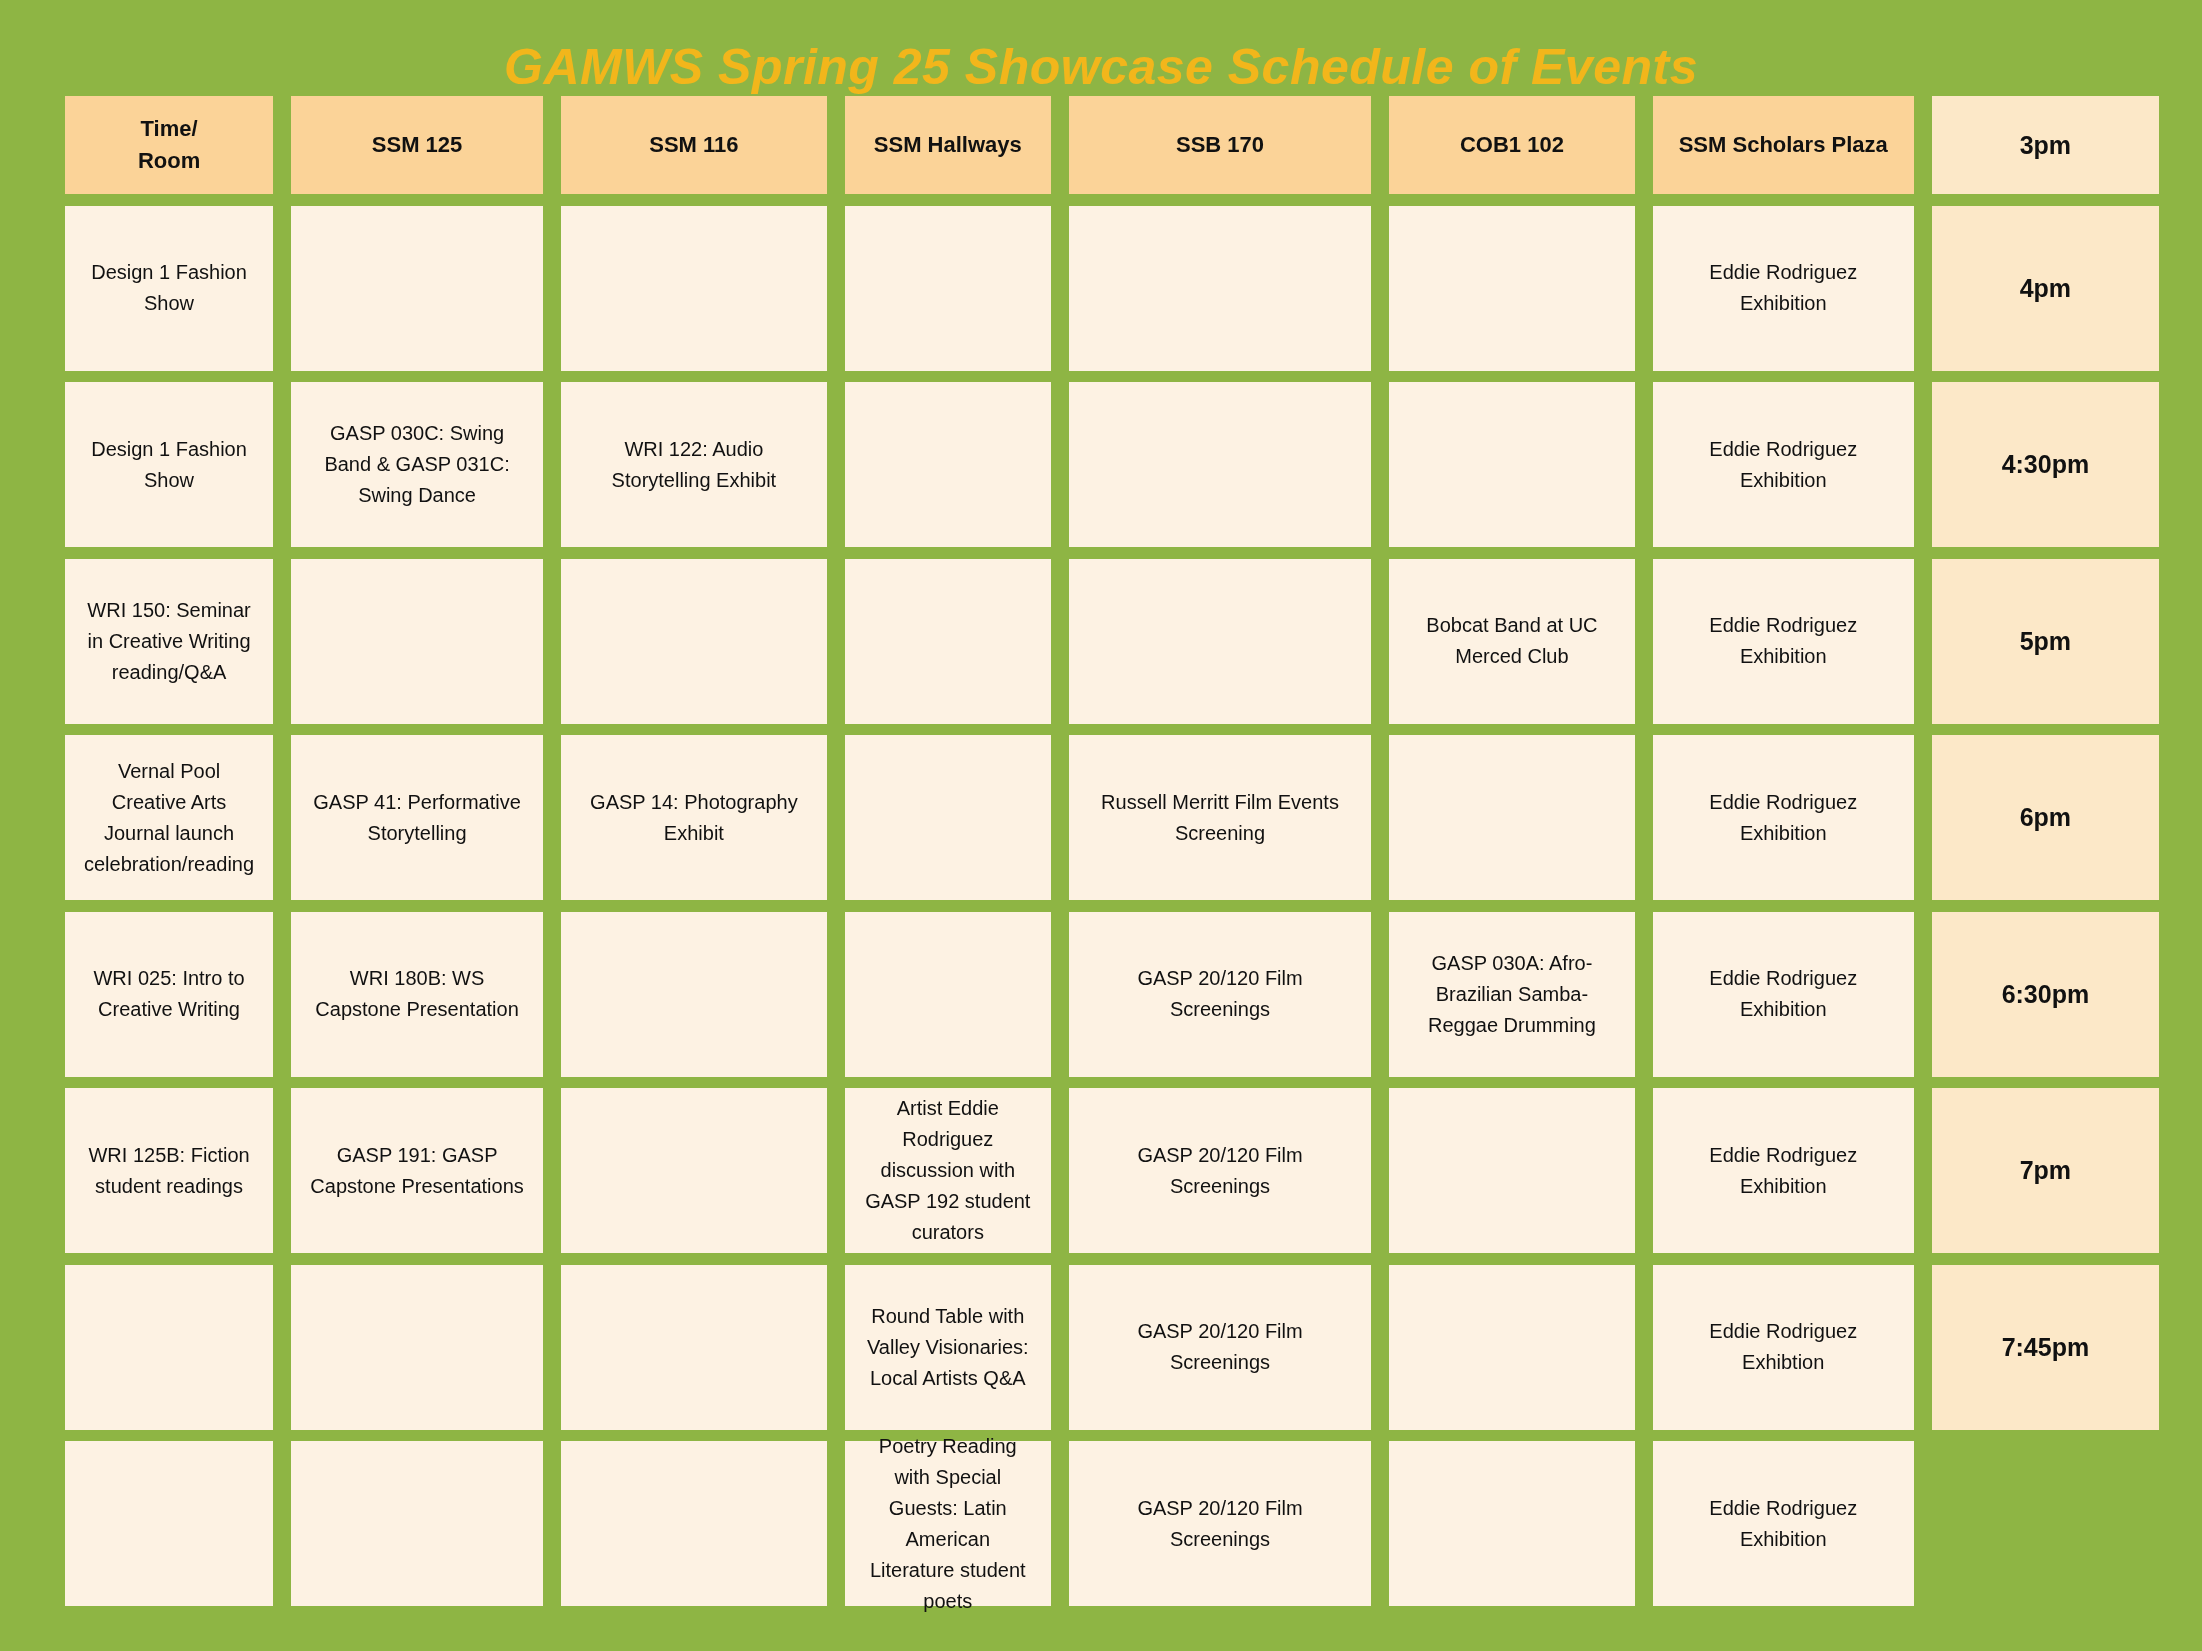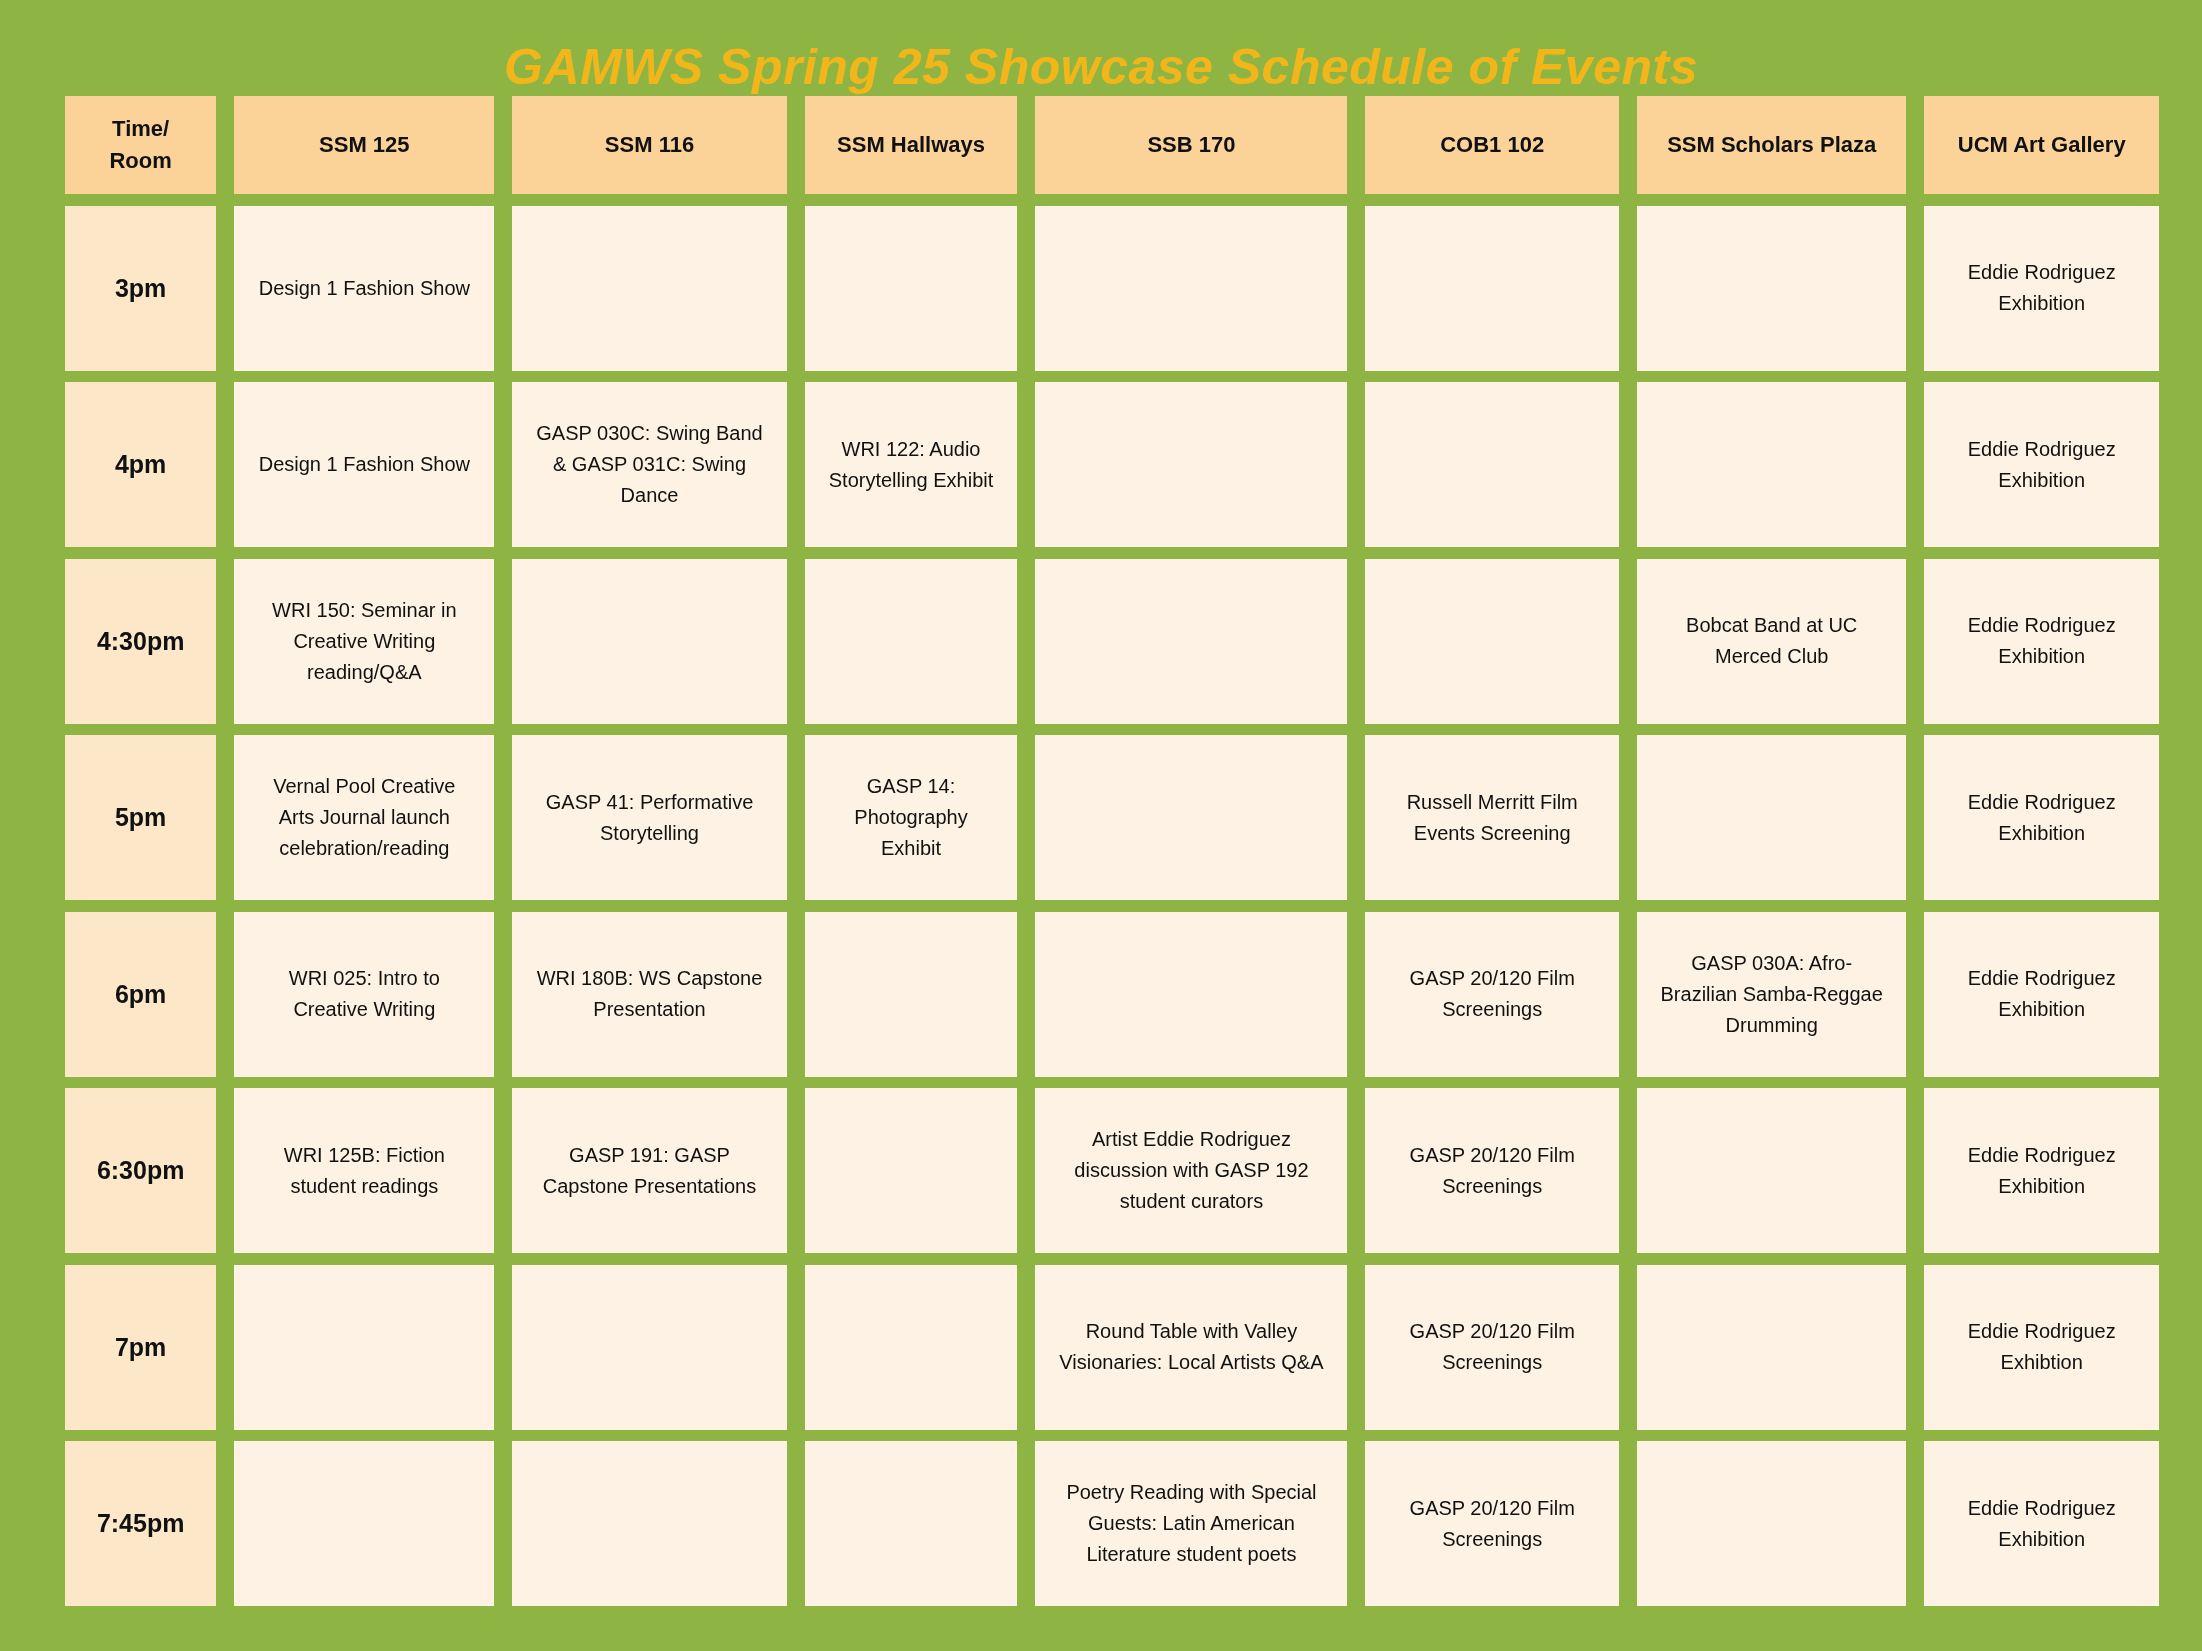--- a/index.html
+++ b/index.html
@@ -71,21 +71,20 @@
 <div class="grid" id="grid">
   <div class="cell head corner">Time/
 Room</div>
 
 <div class="cell head">SSM 125</div>
     <div class="cell head">SSM 116</div>
     <div class="cell head">SSM Hallways</div>
     <div class="cell head">SSB 170</div>
     <div class="cell head">COB1 102</div>
     <div class="cell head">SSM Scholars Plaza</div>
-    <div class="cell head">UCM Art Gallery</div>
     <div class="cell time">3pm</div>
     <div class="cell event">Design 1 Fashion Show</div>
     <div class="cell event empty"></div>
     <div class="cell event empty"></div>
     <div class="cell event empty"></div>
     <div class="cell event empty"></div>
     <div class="cell event empty"></div>
     <div class="cell event">Eddie Rodriguez Exhibition</div>
     <div class="cell time">4pm</div>
     <div class="cell event">Design 1 Fashion Show</div>

